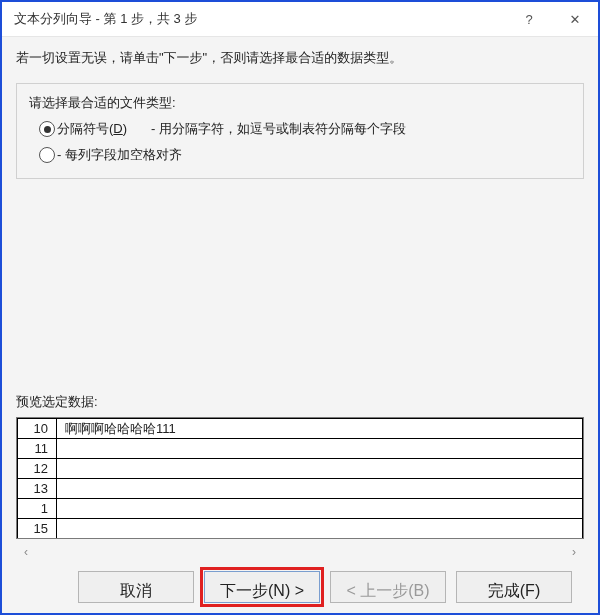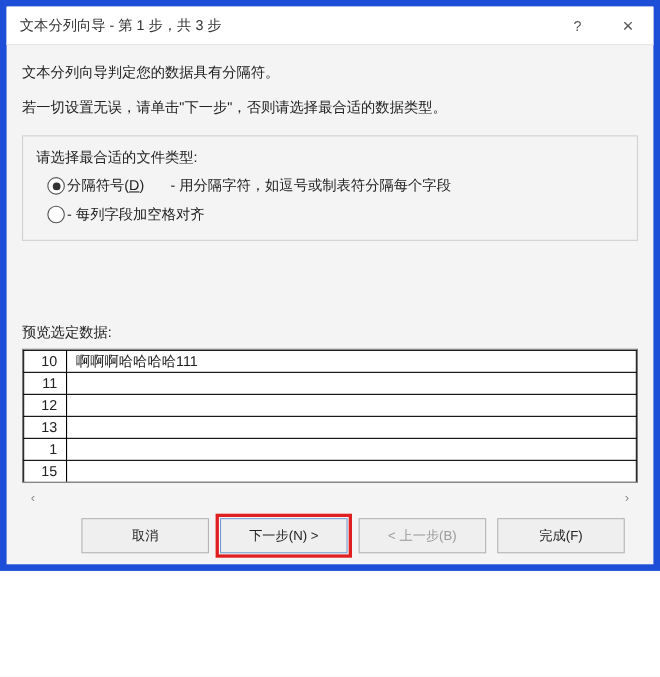--- a/index.html
+++ b/index.html
@@ -1,16 +1,16 @@
 <!DOCTYPE html>
 <html><head>
 <meta charset="utf-8">
 <style>
   html,body{margin:0;padding:0;font-family:"Microsoft YaHei","SimSun",Arial,sans-serif;font-size:13px;color:#222;background:#fff}
-  .win{width:600px;height:519px;box-sizing:border-box;border:6px solid #1d4ed8;background:#f4f4f4;position:relative;display:flex;flex-direction:column}
+  .win{width:600px;height:615px;box-sizing:border-box;border:2px solid #1d4ed8;background:#f4f4f4;position:relative;display:flex;flex-direction:column}
   .titlebar{height:34px;display:flex;align-items:center;padding:0 0 0 12px;background:#fff;border-bottom:1px solid #e6e6e6}
   .titlebar .title{flex:1;color:#333;font-size:13px}
   .titlebar .winbtn{width:46px;height:34px;display:flex;align-items:center;justify-content:center;color:#555;cursor:pointer}
   .body{flex:1;padding:12px 14px 0 14px;display:flex;flex-direction:column;min-height:0}
   .intro{margin:4px 0 14px 0;line-height:1.4}
   .intro2{margin:0 0 16px 0}
   .fieldset{border:1px solid #d0d0d0;padding:10px 12px 14px 12px;position:relative;margin-bottom:14px}
   .fieldset .legend{position:absolute;top:-10px;left:8px;background:#f4f4f4;padding:0 4px;font-size:13px}
   .row{display:flex;align-items:center;margin:8px 0 0 10px;gap:2px}
   .radio{width:14px;height:14px;border:1px solid #555;border-radius:50%;display:inline-flex;align-items:center;justify-content:center;background:#fff}
@@ -20,42 +20,41 @@
   .optdesc{color:#222}
   .spacer{flex:1}
   .previewLabel{margin:6px 0 6px 0}
   .previewBox{border:1px solid #7a7a7a;background:#fff;height:120px;overflow:hidden}
   .previewBox table{border-collapse:collapse;width:100%}
   .previewBox td{border:1px solid #000;padding:0 8px;font-size:13px;height:19px;line-height:19px;white-space:nowrap}
   .previewBox td.ln{width:22px;text-align:right;background:#fff}
   .hscroll{display:flex;align-items:center;justify-content:space-between;height:18px;padding:0 2px;color:#8a8a8a;font-size:12px;margin-top:4px}
   .hscroll .arrow{width:16px;text-align:center}
   .footer{height:52px;padding:0 12px 0 0;display:flex;align-items:center;justify-content:flex-end;gap:10px}
-  .btn{min-width:94px;height:30px;border:1px solid #b5b5b5;background:#efefef;display:flex;align-items:center;justify-content:center;padding:0 10px;font-size:12px;cursor:pointer}
+  .btn{min-width:94px;height:30px;border:1px solid #b5b5b5;background:#efefef;display:flex;align-items:flex-end;justify-content:center;padding:0 10px;font-size:16px;cursor:pointer}
   .btn.disabled{color:#9a9a9a;cursor:default}
   .btn.primary-outline{outline:3px solid #e02020;outline-offset:1px;border-color:#7a9ecf}
 </style>
 </head>
 <body>
 
 <div class="win">
 
   <div class="titlebar">
     <div class="title">文本分列向导 - 第 1 步，共 3 步</div>
     <div class="winbtn">
         <span>?</span>
       </div>
     <div class="winbtn">
         <span>✕</span>
       </div>
   </div>
 
   <div class="body">
 
-    <div class="intro">文本分列向导判定您的数据具有分隔符。</div>
     <div class="intro2">若一切设置无误，请单击"下一步"，否则请选择最合适的数据类型。</div>
 
     <div class="fieldset">
       <div>请选择最合适的文件类型:</div>
 
       <div class="row">
         <span class="radio sel"></span>
         <span class="optlabel">
           <span>分隔符号(</span><u>D</u><span>)</span>
         </span>

